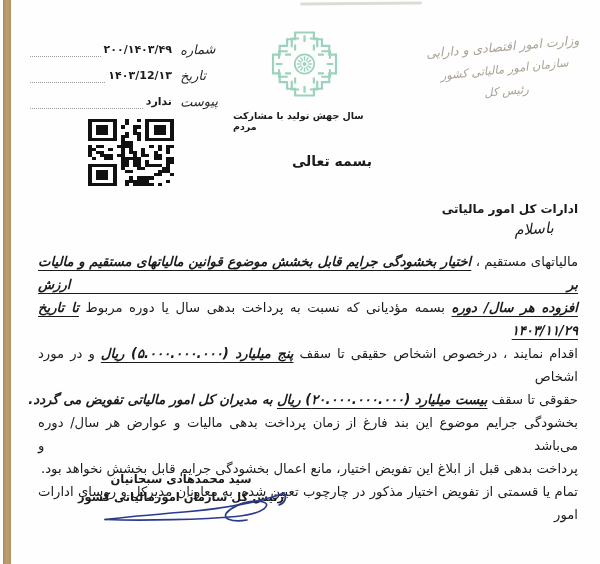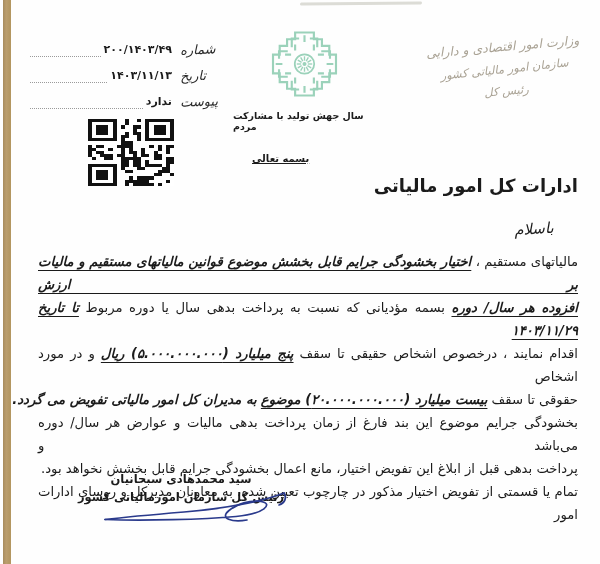--- a/index.html
+++ b/index.html
@@ -33,24 +33,24 @@
   .fields{position:absolute;left:30px;top:36px;width:196px;}
   .field-row{display:flex;align-items:center;height:26px;direction:rtl;}
   .field-label{font-style:italic;font-size:13px;color:#2a2a2a;min-width:46px;text-align:left;
     transform:rotate(-2deg);padding-left:5px;}
   .field-value{font-size:11px;font-weight:600;direction:ltr;unicode-bidi:isolate;padding:0 3px;white-space:nowrap;}
   .field-dots{flex:1;border-bottom:1.5px dotted #9a9a9a;height:58%;}
 
   .qr{position:absolute;left:88px;top:119px;width:86px;height:67px;}
   .qr svg{width:100%;height:100%;}
 
-  .besmeleh{position:absolute;left:252px;top:153px;width:120px;text-align:left;
-    font-size:10px;font-weight:bold;text-decoration:underline;}
-
-  .recipient{position:absolute;right:22px;top:175px;font-size:18px;font-weight:bold;}
+  .besmeleh{position:absolute;left:252px;top:153px;width:120px;text-align:right;
+    font-size:14px;font-weight:bold;}
+
+  .recipient{position:absolute;right:22px;top:202px;font-size:12px;font-weight:bold;}
   .salutation{position:absolute;right:46px;top:220px;font-size:15px;font-style:italic;
     transform:rotate(-4deg);}
 
   
   .body{position:absolute;right:22px;left:38px;top:250px;font-size:13.2px;line-height:23px;}
   .bodyline{text-align:right;white-space:nowrap;}
   .bodyline.fill{white-space:normal;text-align:justify;text-align-last:justify;}
   .bodyline.indent{padding-right:17px;}
   .bodyline .b{font-weight:bold;font-style:italic;}
   .bodyline .u{text-decoration:underline;text-underline-offset:3.5px;text-decoration-thickness:1.2px;}
@@ -113,21 +113,21 @@
   <div class="slogan">سال جهش تولید با مشارکت مردم</div>
 
   <div class="fields">
     <div class="field-row">
       <span class="field-label">شماره</span>
       <span class="field-value">۲۰۰/۱۴۰۳/۴۹</span>
       <span class="field-dots"></span>
     </div>
     <div class="field-row">
       <span class="field-label">تاریخ</span>
-      <span class="field-value">۱۴۰۳/۱۱/۱۳</span>
+      <span class="field-value">۱۴۰۳/12/۱۳</span>
       <span class="field-dots"></span>
     </div>
     <div class="field-row">
       <span class="field-label">پیوست</span>
       <span class="field-value">ندارد</span>
       <span class="field-dots"></span>
     </div>
   </div>
 
   <div class="qr">
@@ -264,21 +264,21 @@
 
   <div class="besmeleh">بسمه تعالی</div>
 
   <div class="recipient">ادارات کل امور مالیاتی</div>
   <div class="salutation">باسلام</div>
 
   <div class="body" id="body-lines">
       <div class="bodyline fill"><span class="">مالیاتهای مستقیم ، </span><span class="b u">اختیار بخشودگی جرایم قابل بخشش موضوع قوانین مالیاتهای مستقیم و مالیات بر ارزش</span></div>
       <div class="bodyline fill"><span class="b u">افزوده هر سال/ دوره</span><span class=""> بسمه مؤدیانی که نسبت به پرداخت بدهی سال یا دوره مربوط </span><span class="b u">تا تاریخ ۱۴۰۳/۱۱/۲۹</span></div>
       <div class="bodyline fill"><span class="">اقدام نمایند ، درخصوص اشخاص حقیقی تا سقف </span><span class="b u">پنج میلیارد (۵.۰۰۰.۰۰۰.۰۰۰) ریال</span><span class=""> و در مورد اشخاص</span></div>
-      <div class="bodyline"><span class="">حقوقی تا سقف </span><span class="b u">بیست میلیارد (۲۰.۰۰۰.۰۰۰.۰۰۰) موضوع</span><span class=""> </span><span class="b ">به مدیران کل امور مالیاتی تفویض می گردد.</span></div>
+      <div class="bodyline"><span class="">حقوقی تا سقف </span><span class="b u">بیست میلیارد (۲۰.۰۰۰.۰۰۰.۰۰۰) ریال</span><span class=""> </span><span class="b ">به مدیران کل امور مالیاتی تفویض می گردد.</span></div>
       <div class="bodyline fill"><span class="">بخشودگی جرایم موضوع این بند فارغ از زمان پرداخت بدهی مالیات و عوارض هر سال/ دوره می‌باشد و</span></div>
       <div class="bodyline"><span class="">پرداخت بدهی قبل از ابلاغ این تفویض اختیار، مانع اعمال بخشودگی جرایم قابل بخشش نخواهد بود.</span></div>
       <div class="bodyline fill"><span class="">تمام یا قسمتی از تفویض اختیار مذکور در چارچوب تعیین شده، به معاونان مدیرکل و روسای ادارات امور</span></div>
     </div>
 
   <div class="sig-block">
     <div>سید محمدهادی سبحانیان</div>
     <div>رئیس کل سازمان امورمالیاتی کشور</div>
   </div>
   <div class="sig-svg">

